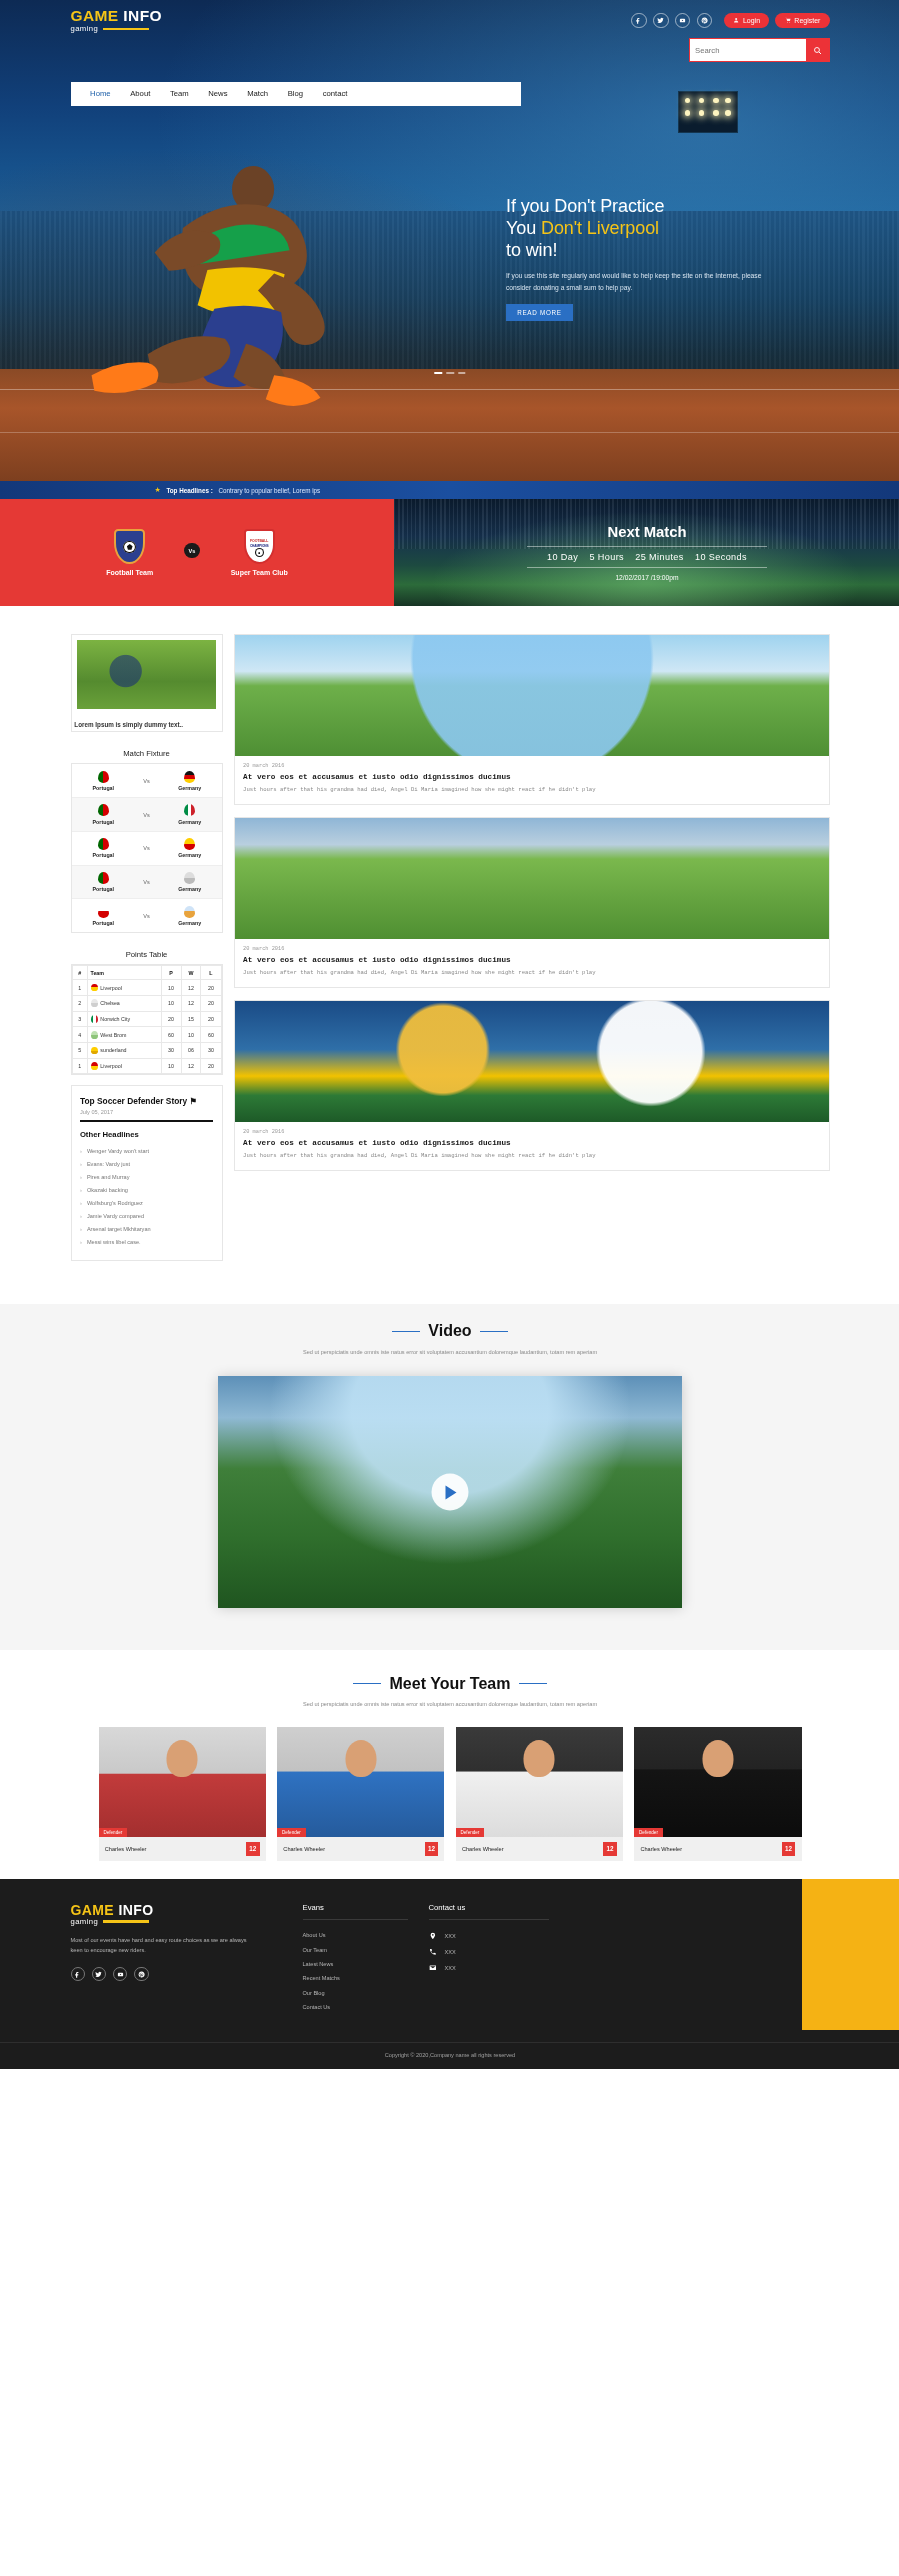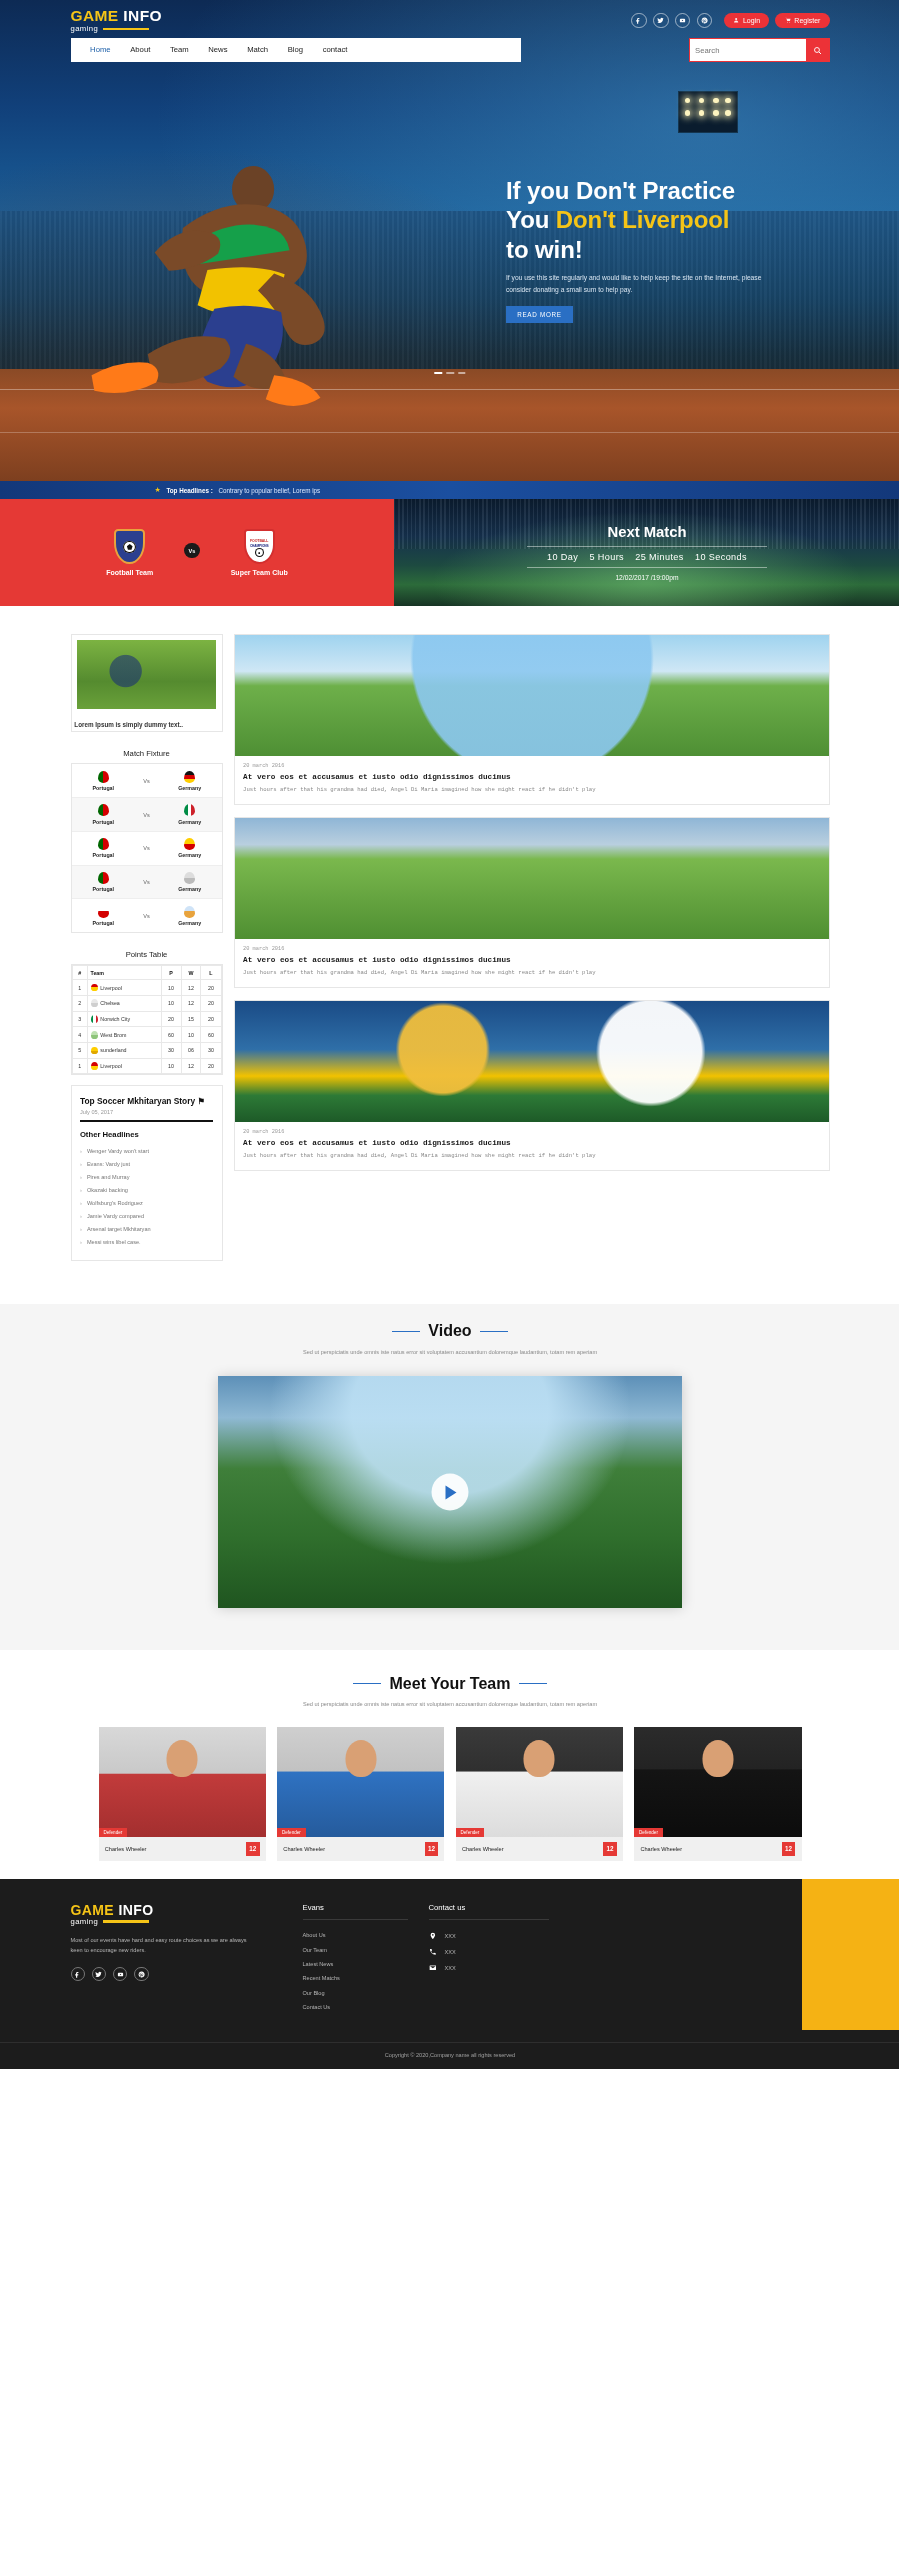--- a/index.html
+++ b/index.html
@@ -80,21 +80,21 @@
   .btn-auth svg{ width:6.3px; height:6.3px; fill:#fff; opacity:.9;}
   .btn-auth:first-of-type { margin-left: 5.6px; }
 
   .navwrap {
     position: relative; z-index: 9;
     width: 759px; margin: 4.2px auto 0;
     display:flex; align-items:stretch; justify-content:space-between;
   }
   .navbar {
     background:#fff; height: 24px; flex: 0 0 450px;
-    display:flex; align-items:center; padding-left: 9.8px; gap: 0;
+    display:flex; align-items:center; padding-left: 9.8px; gap: 0; margin-top: 44px;
   }
   .navbar a {
     font-size: 7.7px; color:#222; text-decoration:none; padding: 0 9.8px;
     line-height:24px; cursor:pointer;
   }
   .navbar a:first-child { color:#1b5ea8; }
   .searchwrap {
     display:flex; align-items:center; height:24px; width: 141px;
     border: 1.4px solid #ec3237; background:#fff;
   }
@@ -108,22 +108,23 @@
   }
   .searchwrap button svg{ width:9.1px; height:9.1px; fill:#fff; }
 
   
   .runner { position:absolute; left: 42px; top: 105px; width: 380px; height: 316px; z-index: 4; }
 
   .hero-copy {
     position: absolute; z-index: 8; left: 506px; top: 176px; width: 295px;
   }
   .hero-copy h1 {
-    font-size: 24px; line-height: 1.22; color:#fff; font-weight: bold;
+    font-size: 18px; line-height: 1.22; color:#fff; font-weight: normal;
     letter-spacing: -0.1px;
+    margin-top: 20px;
   }
   .hero-copy h1 .hl { color:#f5c417; }
   .hero-copy p {
     margin-top: 8.4px; font-size: 6.7px; line-height: 1.7; color:#d9e6f2; width: 260px;
   }
   .hero-btn {
     margin-top: 11.2px; background:#2a6fc4; color:#fff; border:none;
     font-size: 6.3px; letter-spacing: 0.7px; padding: 4.9px 11.2px; cursor:pointer;
     font-family:"Liberation Sans",sans-serif;
   }
@@ -643,21 +644,21 @@
             <td class="c">12</td>
             <td class="c">20</td>
           </tr>
         </tbody>
       </table>
     </div>
 
     <div class="card">
       <div style="padding:9.8px 8.4px 11.2px;">
         <div class="hl-title">
-          <span>Top Soccer Mkhitaryan Story</span>
+          <span>Top Soccer Defender Story</span>
           <span>⚑</span>
         </div>
         <div class="hl-date">July 05, 2017</div>
         <div class="hl-rule"></div>
         <div class="hl-sub">Other Headlines</div>
         <ul class="hl-list">
           <li>Wenger Vardy won't start</li>
           <li>Evans: Vardy just</li>
           <li>Pires and Murray</li>
           <li>Okazaki backing</li>

